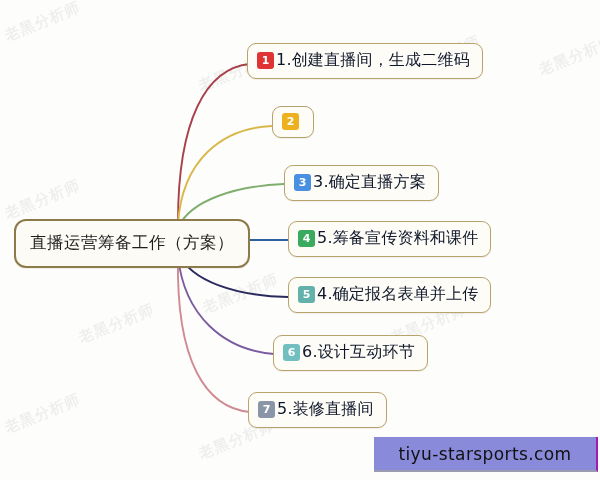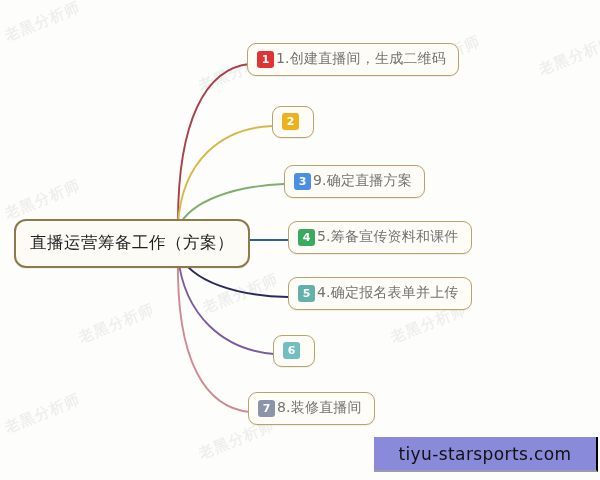--- a/index.html
+++ b/index.html
@@ -74,22 +74,22 @@
     color: #ffffff;
     font-family: "DejaVu Sans", sans-serif;
     font-size: 11px;
     font-weight: 700;
     line-height: 17px;
     text-align: center;
     margin-right: 2px;
   }
   .node-label {
     font-family: "DejaVu Sans", "Liberation Sans", sans-serif;
-    font-size: 14px;
-    color: #737373;
+    font-size: 16px;
+    color: #0f172a;
     white-space: nowrap;
     letter-spacing: 0.2px;
   }
   .root-label {
     font-family: "DejaVu Serif", "Liberation Serif", serif;
     font-size: 16.5px;
     color: #1e1e1e;
     white-space: nowrap;
     letter-spacing: 0.5px;
   }
@@ -99,21 +99,21 @@
     z-index: 4;
     box-sizing: border-box;
     display: flex;
     align-items: center;
     justify-content: center;
     background: #8a8ada;
     color: #111111;
     font-family: "DejaVu Sans", "Liberation Sans", sans-serif;
     font-size: 17px;
     letter-spacing: 0.4px;
-    border-right: 2px solid #000000;
+    border-right: 2px solid #a21caf;
     border-bottom: 2px solid #9a9ab0;
   }
 </style>
 </head>
 <body>
 
 <div id="canvas">
 
   <div class="wm-layer">
       <div class="wm" style="left: 2px; top: 28px;">老黑分析师</div>
@@ -148,39 +148,40 @@
     <span class="badge" style="background: rgb(224, 52, 52);">1</span>
     <span class="node-label">1.创建直播间，生成二维码</span>
   </div>
 
   <div class="node" style="left:272px; top:106px;">
     <span class="badge" style="background: rgb(237, 177, 31);">2</span>
   </div>
 
   <div class="node" style="left:284px; top:165px;">
     <span class="badge" style="background: rgb(74, 144, 226);">3</span>
-    <span class="node-label">9.确定直播方案</span>
+    <span class="node-label">3.确定直播方案</span>
   </div>
 
   <div class="node" style="left:288px; top:221px;">
     <span class="badge" style="background: rgb(58, 170, 94);">4</span>
     <span class="node-label">5.筹备宣传资料和课件</span>
   </div>
 
   <div class="node" style="left:288px; top:277px;">
     <span class="badge" style="background: rgb(98, 178, 171);">5</span>
     <span class="node-label">4.确定报名表单并上传</span>
   </div>
 
   <div class="node" style="left:273px; top:335px;">
     <span class="badge" style="background: rgb(114, 191, 192);">6</span>
+    <span class="node-label">6.设计互动环节</span>
   </div>
 
   <div class="node" style="left:248px; top:392px;">
     <span class="badge" style="background: rgb(138, 150, 168);">7</span>
-    <span class="node-label">8.装修直播间</span>
+    <span class="node-label">5.装修直播间</span>
   </div>
 
   <div id="site-banner" style="left: 374px; top: 437px; width: 224px; height: 35px; background: rgb(138, 138, 218);">
     <span>tiyu-starsports.com</span>
   </div>
 
 </div>
 
 </body></html>

